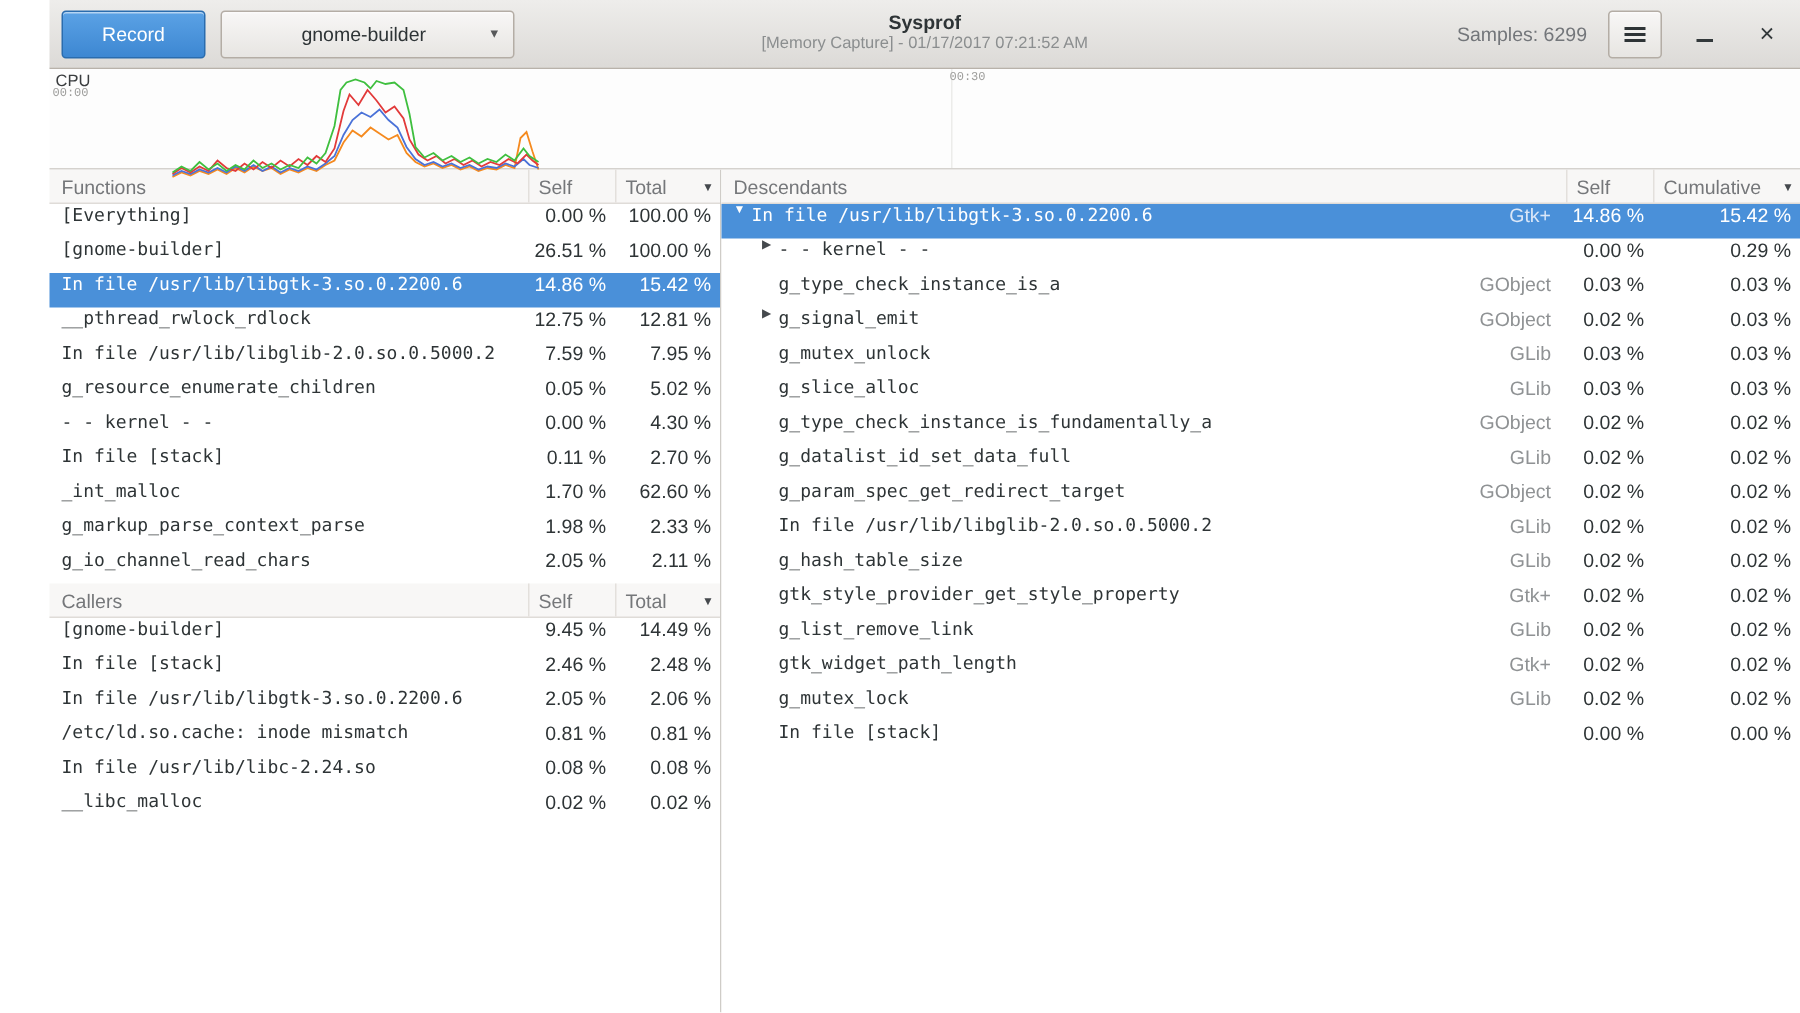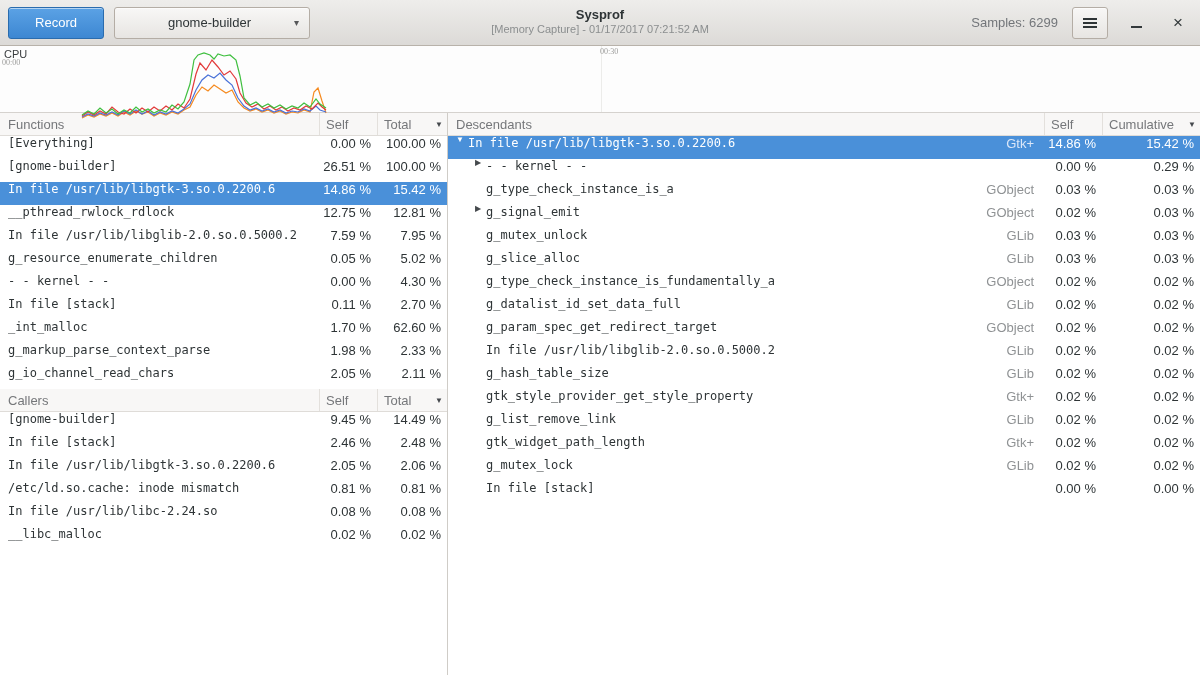--- a/index.html
+++ b/index.html
@@ -1,18 +1,18 @@
 <!DOCTYPE html>
 <html style="--selection: #4a90d9; --accent: #3d87d2;"><head>
 <meta charset="utf-8">
 <style>
   * { margin:0; padding:0; box-sizing:border-box; }
   html,body { width:1200px; height:675px; }
   body { font-family:"Liberation Sans",sans-serif; background:#fff; color:#2e3436; overflow:hidden; }
-  .window { width:1200px; height:675px; display:flex; flex-direction:column; background:#fff; }
+  .window { width:1200px; height:675px; display:flex; flex-direction:column; background:#fff;padding-left:33px; }
 
   
   .headerbar { height:46px; flex:none; position:relative; display:flex; align-items:center;
     padding:0 8px; gap:10px;
     background:linear-gradient(to bottom,#eeedeb,#dcdad7); border-bottom:1px solid #b8b2aa; }
   button { font-family:inherit; cursor:pointer; }
   .hb-btn { height:32px; border:1px solid #b4ada5; border-radius:3px;
     background:linear-gradient(#f8f7f6,#e7e5e2); font-size:13px; color:#2e3436;
     box-shadow:inset 0 1px rgba(255,255,255,.55); }
   .record { width:96px; border:1px solid #2a6cae;
@@ -29,21 +29,21 @@
   .hamburger { width:14px; height:2px; background:#2e3436; box-shadow:0 -4px 0 #2e3436, 0 4px 0 #2e3436; }
   .win-btn { width:28px; height:28px; border:none; background:transparent; display:flex;
     align-items:center; justify-content:center; color:#33393b; }
   .min-line { display:inline-block; width:11px; height:2px; background:#33393b; margin-top:8px; }
   .close-x { font-size:17px; line-height:1; }
 
   
   .cpu-area { position:relative; height:67px; flex:none; background:#fdfdfd; border-bottom:1px solid #d5d2ce; }
   .cpu-area svg { position:absolute; left:0; top:0; width:1200px; height:75px; }
   .cpu-label { position:absolute; top:2px; left:4px; font-size:11px; color:#3a3d3f; z-index:2; }
-  .tick { position:absolute; font-size:8px; color:#9c9c9a; font-family:Liberation Serif, serif; z-index:2; }
+  .tick { position:absolute; font-size:8px; color:#9c9c9a; font-family:Liberation Mono, monospace; z-index:2; }
   .t0 { top:12px; left:2px; }
   .t1 { top:1px; left:600px; }
   .grid-mid { position:absolute; left:601px; top:0; bottom:0; width:1px; background:#ececea; }
 
   
   .main { flex:1; display:flex; min-height:0; }
   .left { width:448px; flex:none; border-right:1px solid #cfccc7; display:flex; flex-direction:column; background:#fff; }
   .right { flex:1; min-width:0; background:#fff; }
 
   .thead { display:flex; height:23px; flex:none; align-items:stretch;

